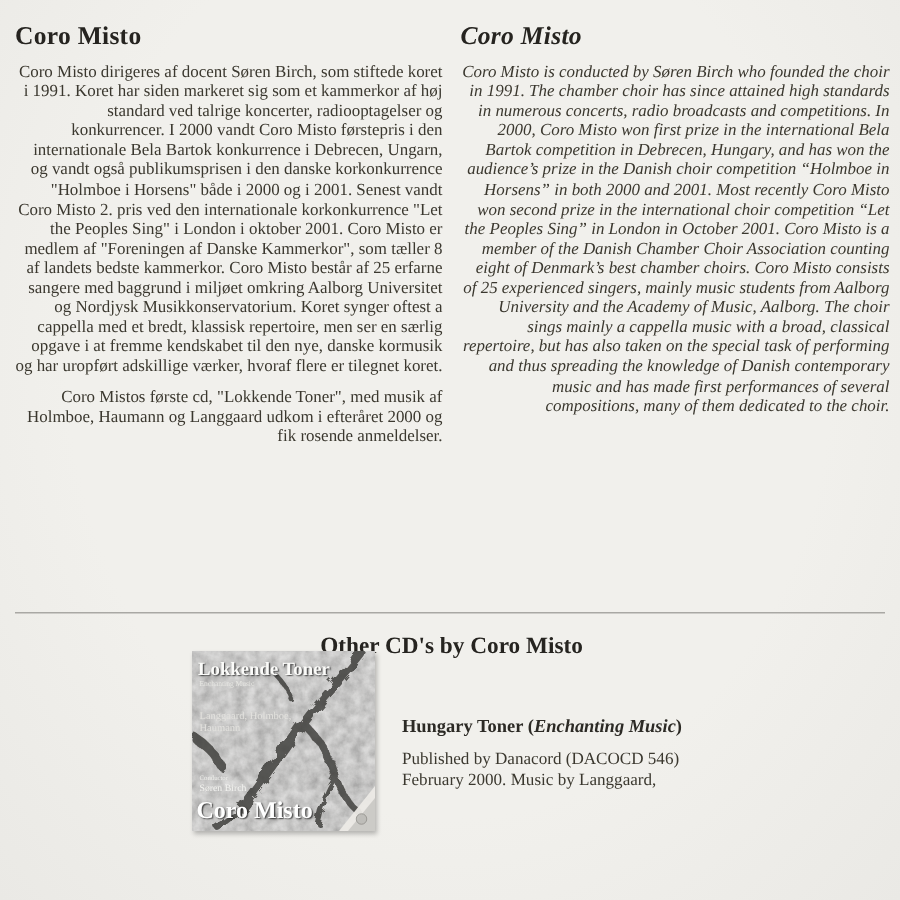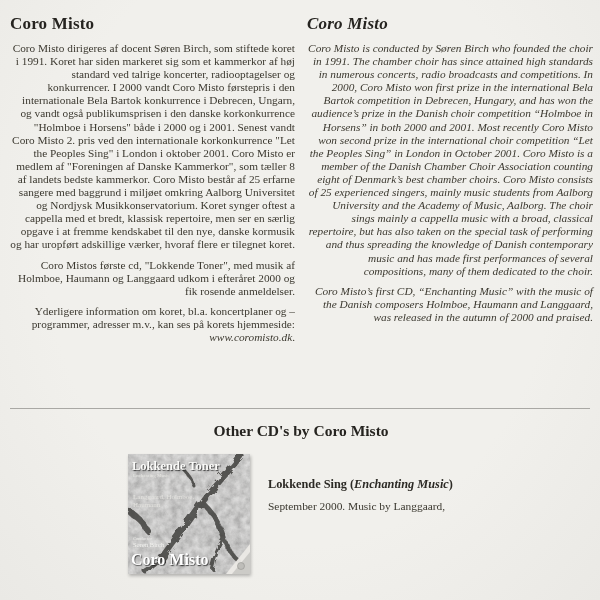--- a/index.html
+++ b/index.html
@@ -29,21 +29,21 @@
   .url-italic{font-style:italic;}
   .divider{
     position:absolute;left:10px;right:10px;top:408px;height:0;
     border-top:1px solid #a9a8a4;
   }
   .section-heading{
     position:absolute;left:1px;top:422px;width:600px;
     text-align:center;font-weight:bold;font-size:15.5px;color:#262420;
   }
   .cover{
-    position:absolute;left:128px;top:454px;width:122px;height:120px;
+    position:absolute;left:128px;top:434px;width:122px;height:120px;
     box-shadow:1px 2px 3px rgba(0,0,0,0.25);
   }
   .cover svg{display:block;}
   .cover-title{font-family:"Liberation Serif",serif;font-weight:bold;font-size:12.5px;fill:#fbfbf9;}
   .cover-sub{font-family:"Liberation Serif",serif;font-size:5px;fill:#e8e8e4;}
   .cover-comp{font-family:"Liberation Serif",serif;font-size:7px;fill:#e3e2de;}
   .cover-cond{font-family:"Liberation Serif",serif;font-size:4.5px;fill:#efefec;}
   .cover-condname{font-family:"Liberation Serif",serif;font-size:6.5px;fill:#f3f3f0;}
   .cover-choir{font-family:"Liberation Serif",serif;font-weight:bold;font-size:16px;fill:#ffffff;}
   .shadowed{text-shadow:0.8px 0.8px 1px rgba(20,20,20,0.75);}
@@ -56,27 +56,25 @@
 </style>
 </head>
 <body>
 
 <div class="page">
 
   <div class="col col-left">
     <h1>Coro Misto</h1>
     <p>Coro Misto dirigeres af docent Søren Birch, som stiftede koret i 1991. Koret har siden markeret sig som et kammerkor af høj standard ved talrige koncerter, radiooptagelser og konkurrencer. I 2000 vandt Coro Misto førstepris i den internationale Bela Bartok konkurrence i Debrecen, Ungarn, og vandt også publikumsprisen i den danske korkonkurrence "Holmboe i Horsens" både i 2000 og i 2001. Senest vandt Coro Misto 2. pris ved den internationale korkonkurrence "Let the Peoples Sing" i London i oktober 2001. Coro Misto er medlem af "Foreningen af Danske Kammerkor", som tæller 8 af landets bedste kammerkor. Coro Misto består af 25 erfarne sangere med baggrund i miljøet omkring Aalborg Universitet og Nordjysk Musikkonservatorium. Koret synger oftest a cappella med et bredt, klassisk repertoire, men ser en særlig opgave i at fremme kendskabet til den nye, danske kormusik og har uropført adskillige værker, hvoraf flere er tilegnet koret.</p>
     <p>Coro Mistos første cd, "Lokkende Toner", med musik af Holmboe, Haumann og Langgaard udkom i efteråret 2000 og fik rosende anmeldelser.</p>
-    <p><span>Yderligere information om koret, bl.a. koncertplaner og –programmer, adresser m.v., kan ses på korets hjemmeside: </span><span class="url-italic">www.coromisto.dk</span><span>.</span></p>
   </div>
 
   <div class="col col-right">
     <h1>Coro Misto</h1>
     <p>Coro Misto is conducted by Søren Birch who founded the choir in 1991. The chamber choir has since attained high standards in numerous concerts, radio broadcasts and competitions. In 2000, Coro Misto won first prize in the international Bela Bartok competition in Debrecen, Hungary, and has won the audience’s prize in the Danish choir competition “Holmboe in Horsens” in both 2000 and 2001. Most recently Coro Misto won second prize in the international choir competition “Let the Peoples Sing” in London in October 2001. Coro Misto is a member of the Danish Chamber Choir Association counting eight of Denmark’s best chamber choirs. Coro Misto consists of 25 experienced singers, mainly music students from Aalborg University and the Academy of Music, Aalborg. The choir sings mainly a cappella music with a broad, classical repertoire, but has also taken on the special task of performing and thus spreading the knowledge of Danish contemporary music and has made first performances of several compositions, many of them dedicated to the choir.</p>
-    <p>Coro Misto’s first CD, “Enchanting Music” with the music of the Danish composers Holmboe, Haumann and Langgaard, was released in the autumn of 2000 and praised.</p>
   </div>
 
   <div class="divider"></div>
 
   <div class="section-heading">Other CD's by Coro Misto</div>
 
   <div class="cover">
     <svg viewBox="0 0 122 120" width="122" height="120" xmlns="http://www.w3.org/2000/svg">
       <defs>
         <filter id="marble" x="0" y="0" width="100%" height="100%">
@@ -112,19 +110,20 @@
       <text x="5" y="23" class="cover-sub">Enchanting Music</text>
       <text x="5" y="45" class="cover-comp">Langgaard, Holmboe,</text>
       <text x="5" y="53" class="cover-comp">Haumann</text>
       <text x="5" y="86" class="cover-cond">Conductor</text>
       <text x="5" y="93" class="cover-condname">Søren Birch</text>
       <text x="3" y="111" class="cover-choir shadowed">Coro Misto</text>
     </svg>
   </div>
 
   <div class="cd-info">
-    <div class="cd-title"><span>Lokkende Sing (</span><span class="it">Enchanting Music</span><span>)</span></div>
+    <div class="cd-title"><span>Hungary Toner (</span><span class="it">Enchanting Music</span><span>)</span></div>
     <div class="cd-details">
-      <div>September 2000. Music by Langgaard,</div>
+      <div>Published by Danacord (DACOCD 546)</div>
+      <div>February 2000. Music by Langgaard,</div>
     </div>
   </div>
 
 </div>
 
 </body></html>

